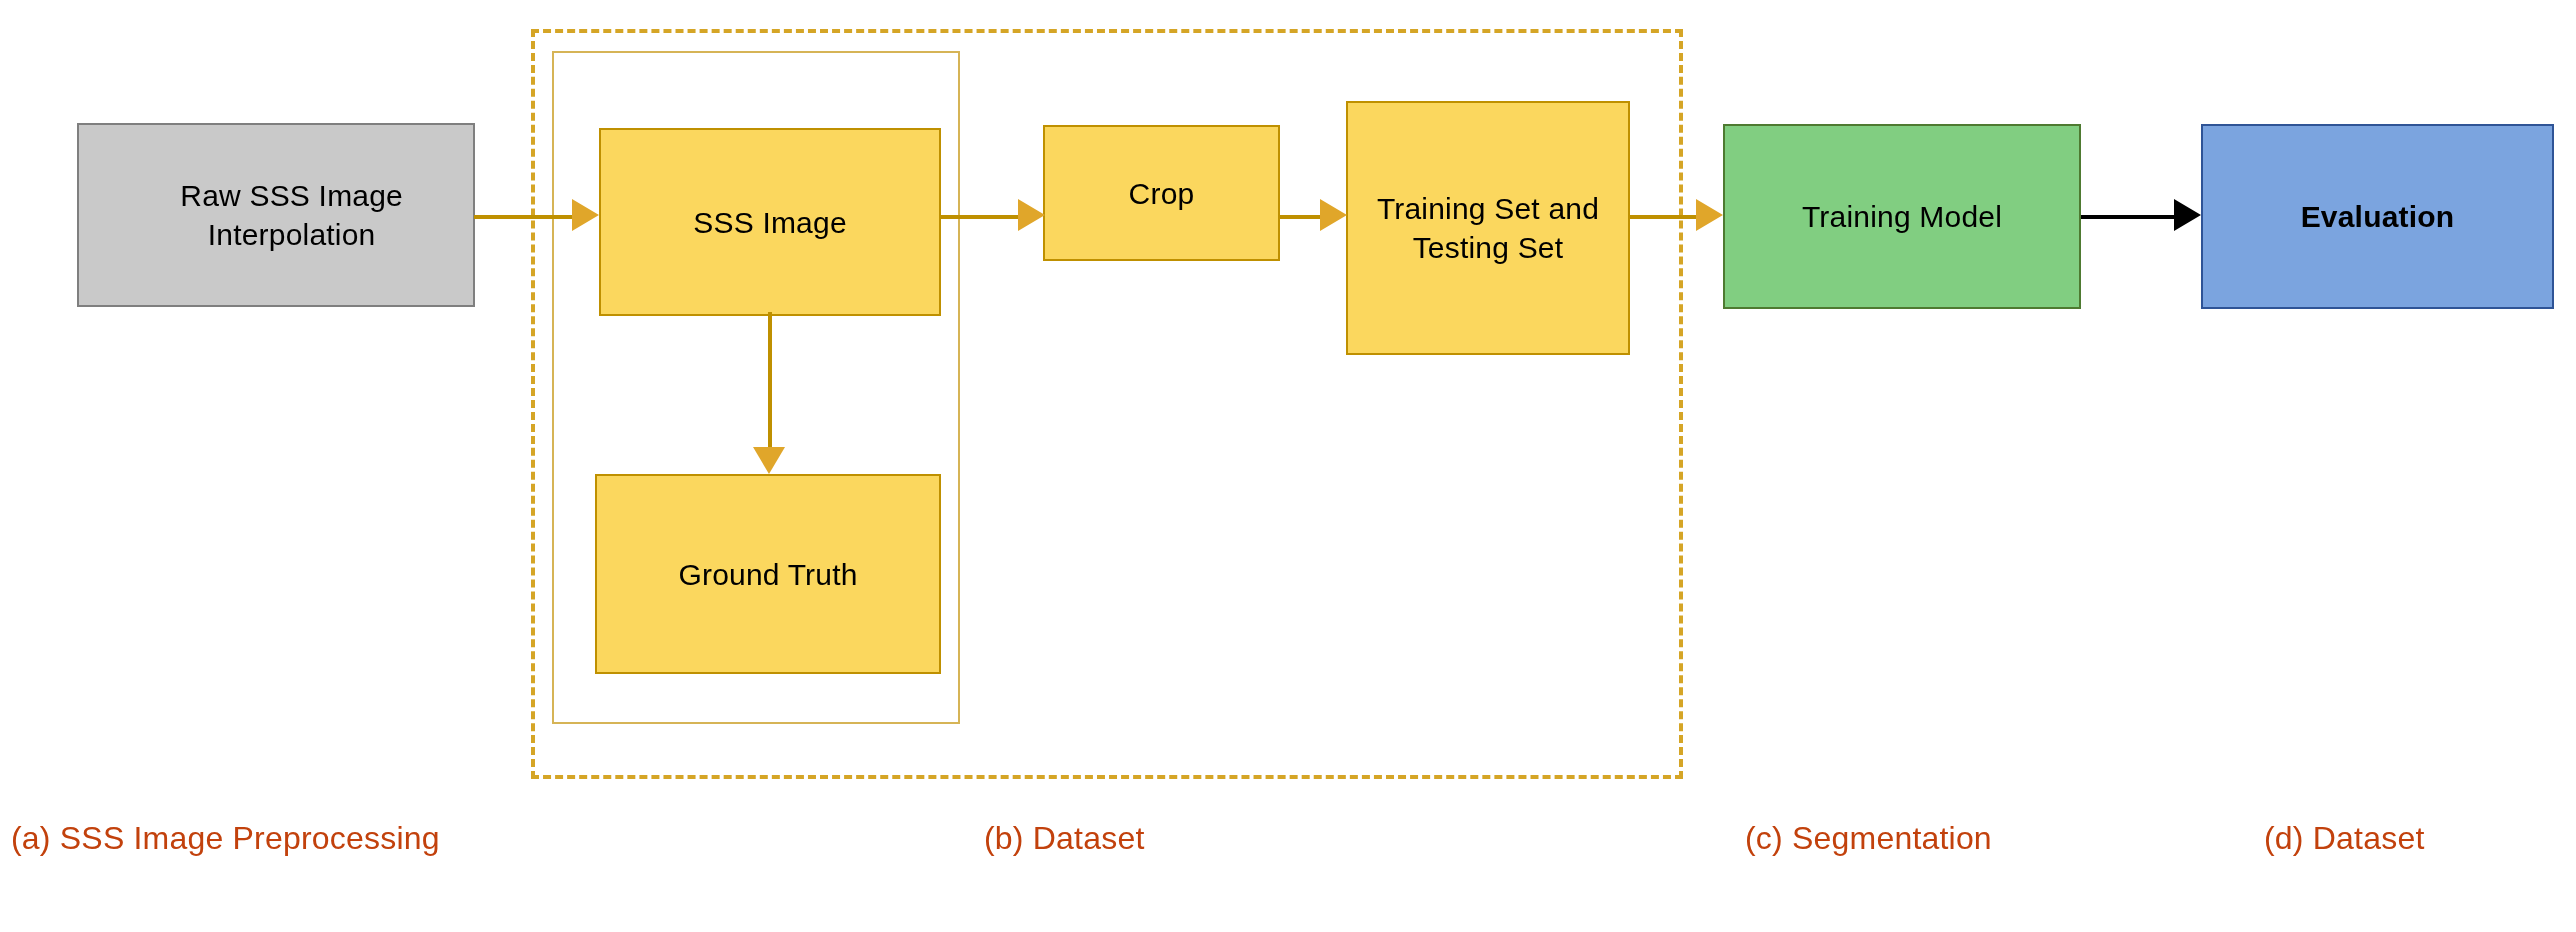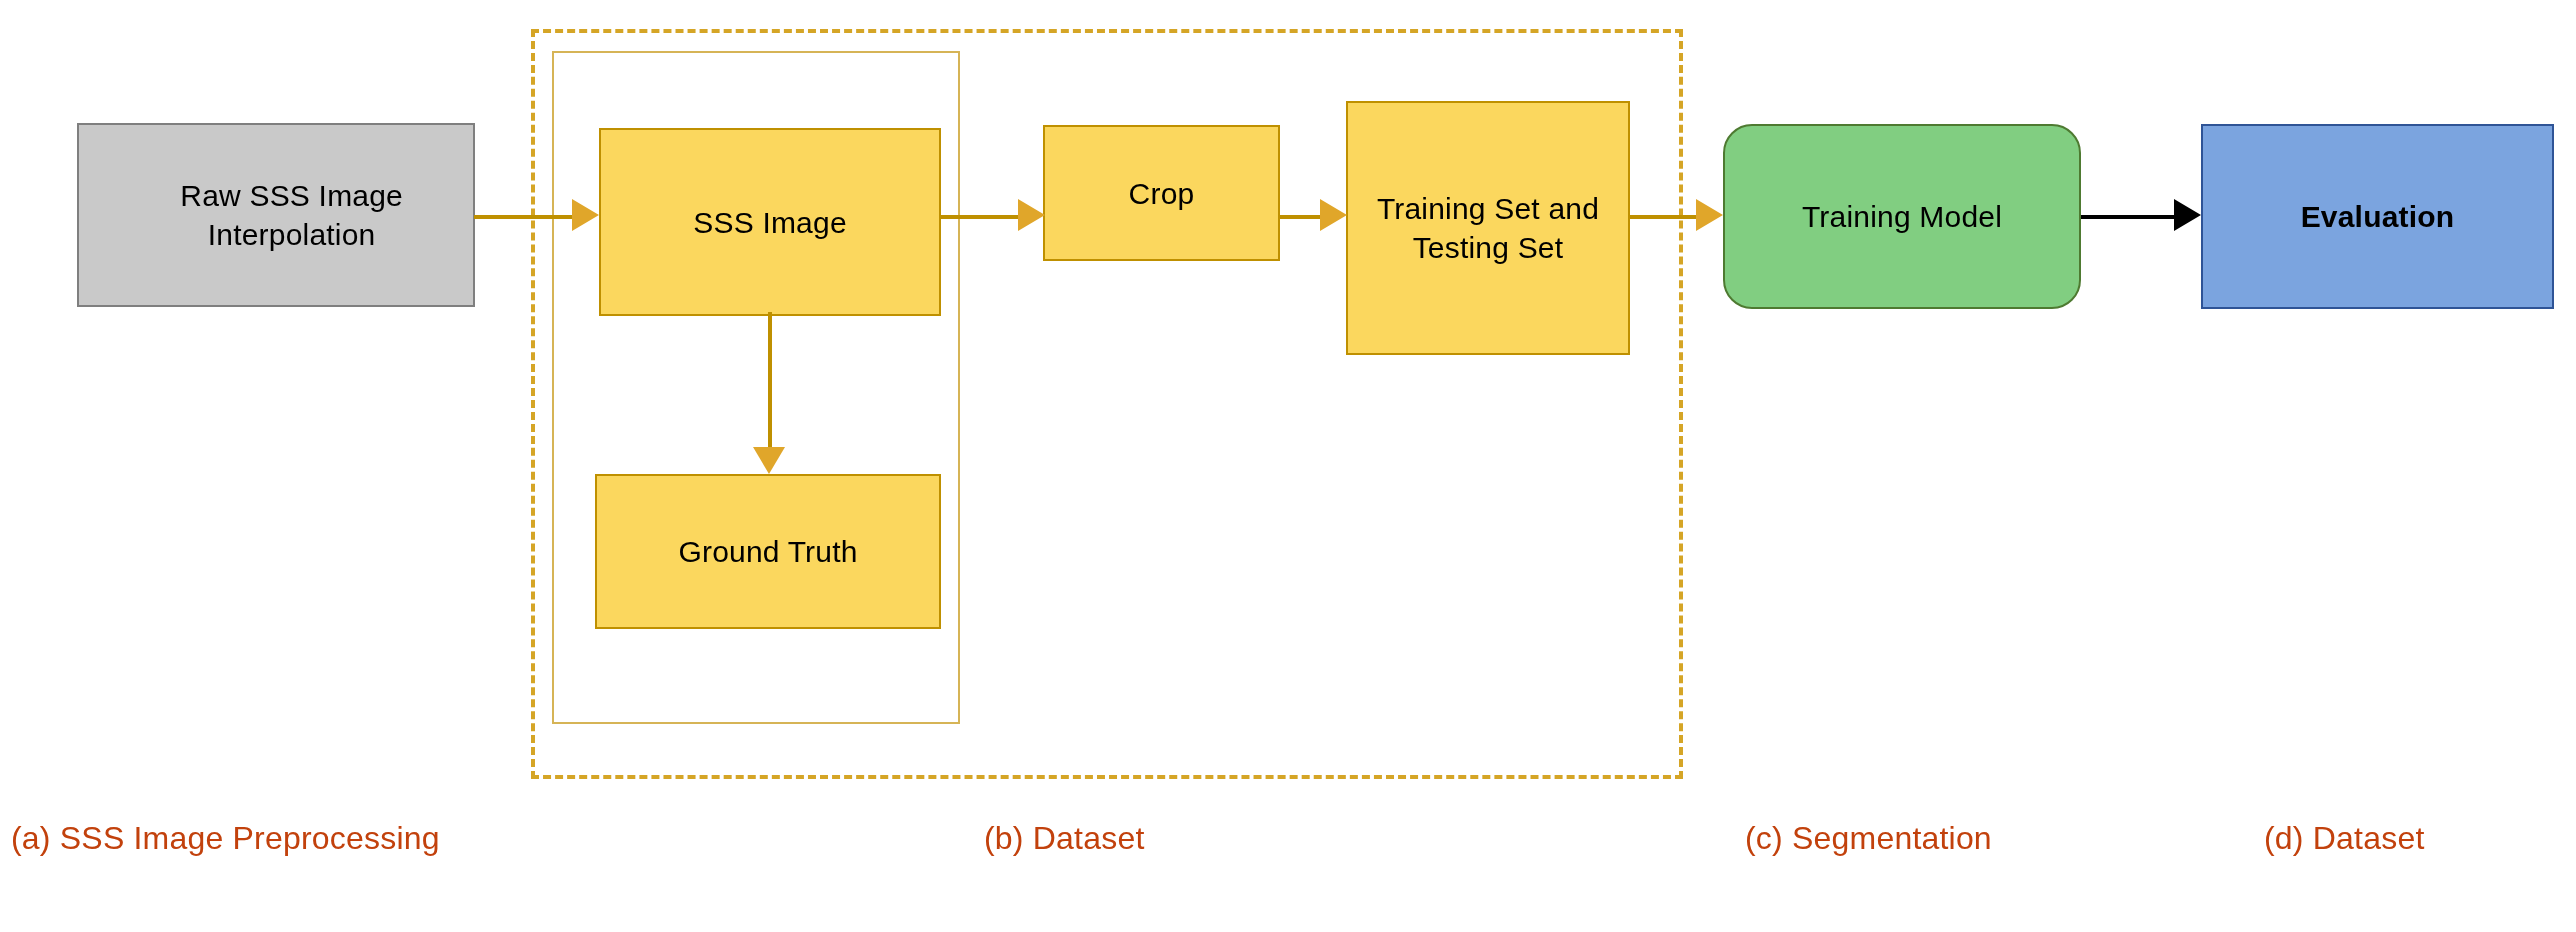--- a/index.html
+++ b/index.html
@@ -117,28 +117,28 @@
 
   <div class="frame-dashed" style="left:531px; top:28.5px; width:1152px; height:750px;"></div>
 
   <div class="frame-solid" style="left:552px; top:51px; width:408px; height:673px;"></div>
 
   <div class="node node-gray" style="left:77px; top:123px; width:398px; height:184px;padding-left:36px;">Raw SSS Image
 Interpolation</div>
 
   <div class="node node-yellow" style="left:599px; top:128px; width:342px; height:188px;">SSS Image</div>
 
-  <div class="node node-yellow" style="left:595px; top:474px; width:346px; height:155px;">Ground Truth</div>
+  <div class="node node-yellow" style="left:595px; top:474px; width:346px; height:200px;">Ground Truth</div>
 
   <div class="node node-yellow" style="left:1043px; top:125px; width:237px; height:136px;">Crop</div>
 
   <div class="node node-yellow" style="left:1346px; top:101px; width:284px; height:254px;">Training Set and
 Testing Set</div>
 
-  <div class="node node-green" style="left:1723px; top:124px; width:358px; height:185px;border-radius:29px;">Training Model</div>
+  <div class="node node-green" style="left:1723px; top:124px; width:358px; height:185px;">Training Model</div>
 
   <div class="node node-blue" style="left:2201px; top:124px; width:353px; height:185px;">Evaluation</div>
 
   <div class="edge">
     <div class="edge-line-h" style="left:474px; top:215px; width:100px;"></div>
     <div class="arrow-right" style="left:572px; top:199px;"></div>
   </div>
 
   <div class="edge">
     <div class="edge-line-v" style="left:768px; top:312px; width:4px; height:136px;"></div>

